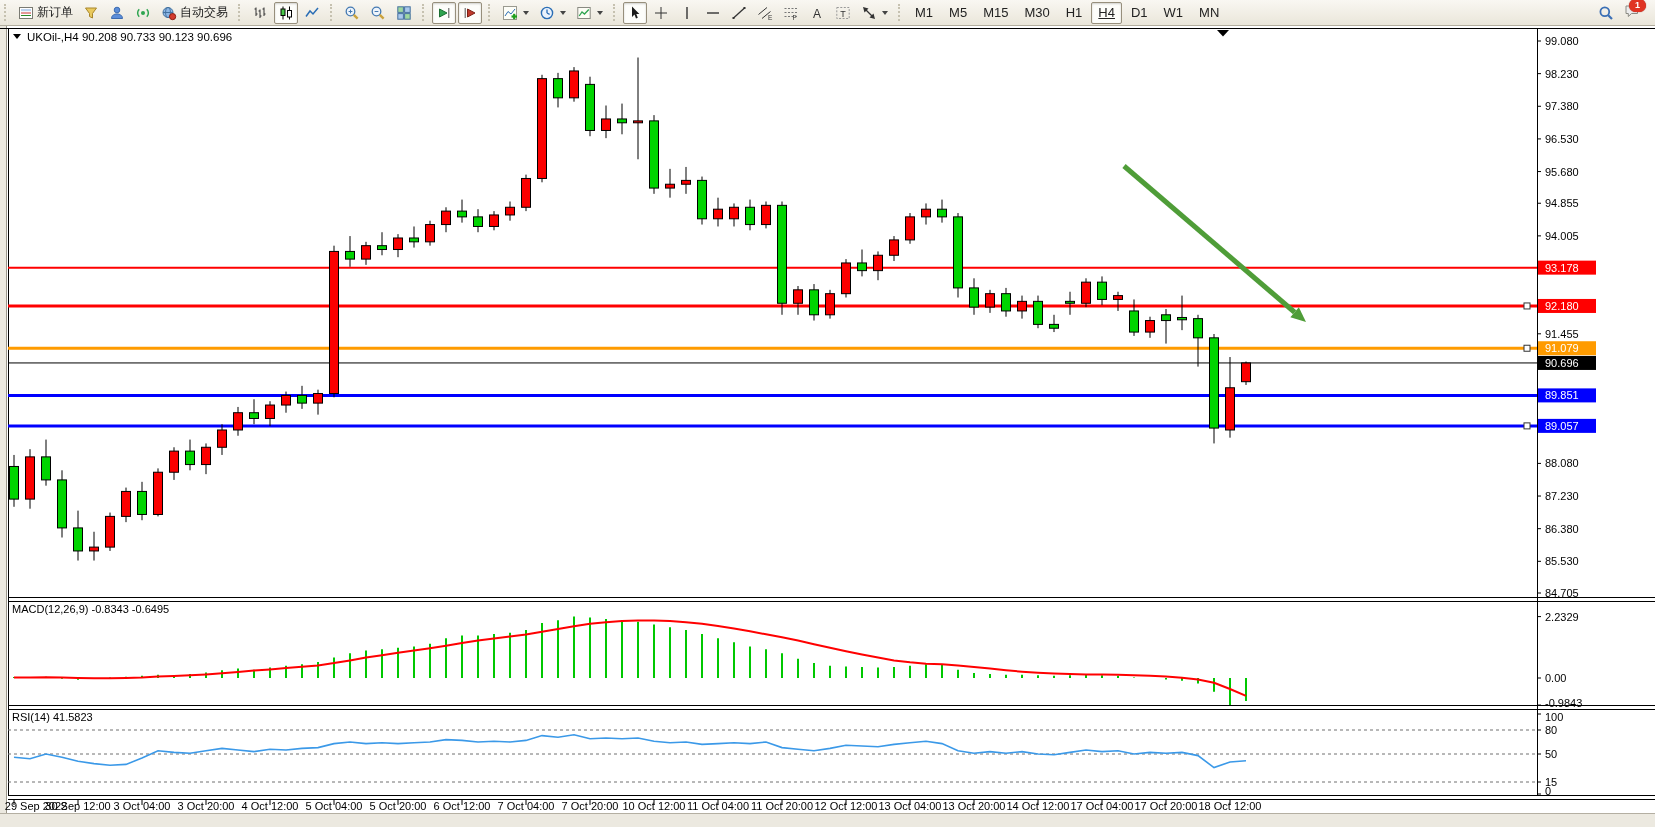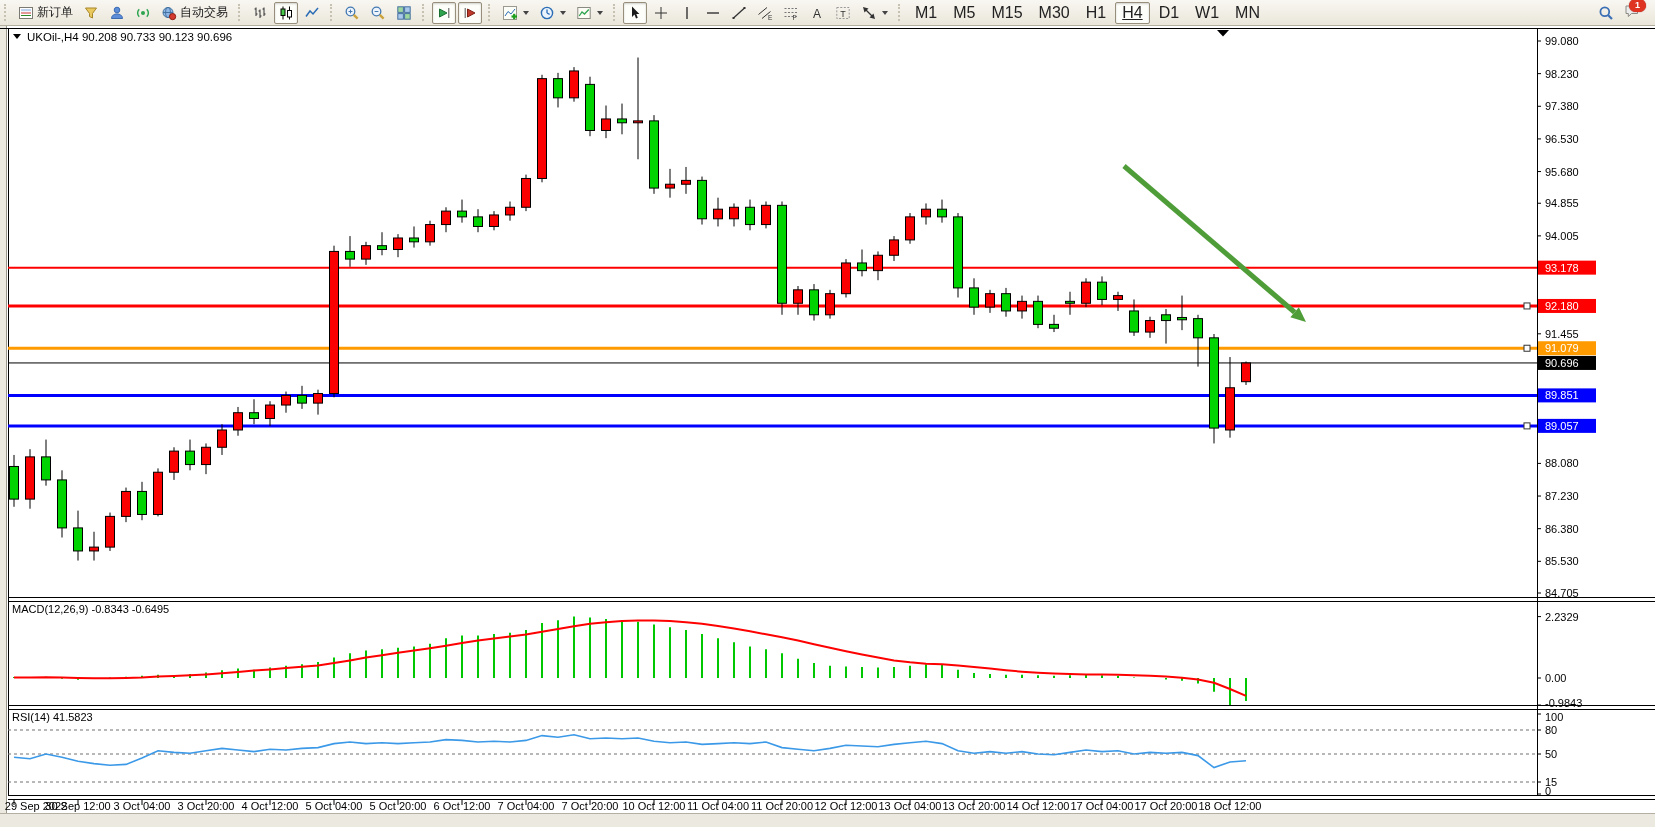--- a/index.html
+++ b/index.html
@@ -9,21 +9,21 @@
   .tb{position:absolute;top:0;left:0;right:0;height:26px;z-index:5;
       display:flex;align-items:center;background:linear-gradient(#f9f7f2,#eae6da);
       border-bottom:1px solid #b3ae9f;padding:0 2px;box-sizing:border-box;}
   .tb-group{display:flex;align-items:center;padding:0 2px;margin-right:1px;}
   .tb-group::before{content:"";width:2px;height:17px;border-left:2px dotted #c6c1b0;margin-right:5px;}
   .tb-btn{display:flex;align-items:center;gap:3px;padding:1px 3px;margin:0 1px;height:22px;
           border:1px solid transparent;border-radius:2px;background:transparent;cursor:default;
           font:12px "Liberation Sans",sans-serif;color:#1a1a1a;box-sizing:border-box;}
   .tb-btn.active{border-color:#978f7c;background:#fdfdfa;box-shadow:inset 0 1px 2px rgba(0,0,0,.18);text-decoration:underline;}
   .tb-btn .lbl{white-space:nowrap;}
-  .tf-btn{font-size:16px;color:#222;padding:2px 6px;}
+  .tf-btn{font-size:13px;color:#222;padding:2px 6px;}
   .caret{width:0;height:0;border-left:3px solid transparent;border-right:3px solid transparent;
          border-top:4px solid #444;margin-left:2px;}
   .tb-right{margin-left:auto;display:flex;align-items:center;padding-right:8px;}
   .chat-wrap{position:relative;}
   .badge{position:absolute;top:-4px;right:-6px;min-width:13px;height:13px;border-radius:8px;
          background:#e03423;color:#fff;font:bold 9px/13px "Liberation Sans",sans-serif;
          text-align:center;padding:0 2px;box-shadow:0 0 1px #8a1208;}
   svg text{font-family:"Liberation Sans",sans-serif;}
 </style>
 </head>

